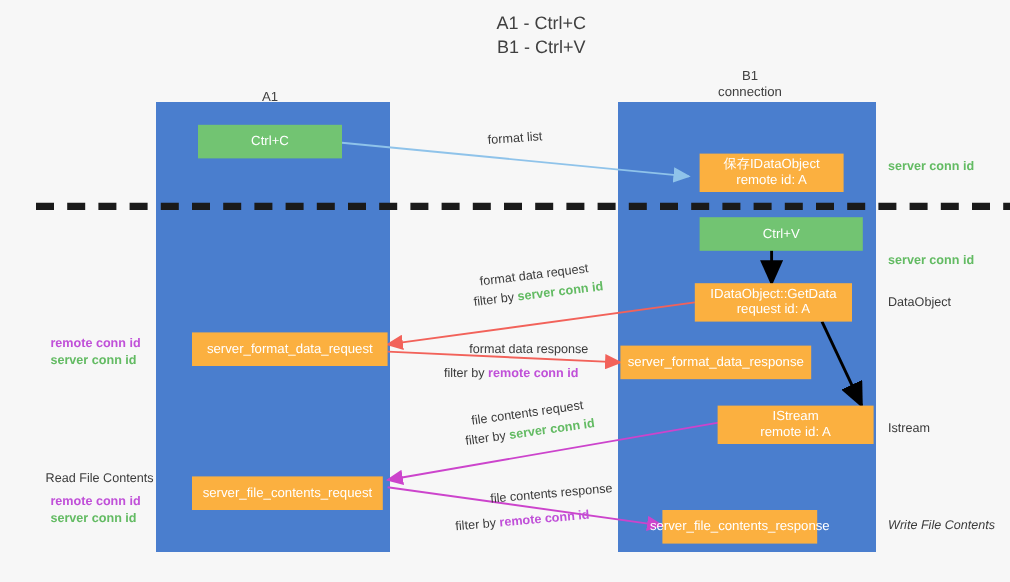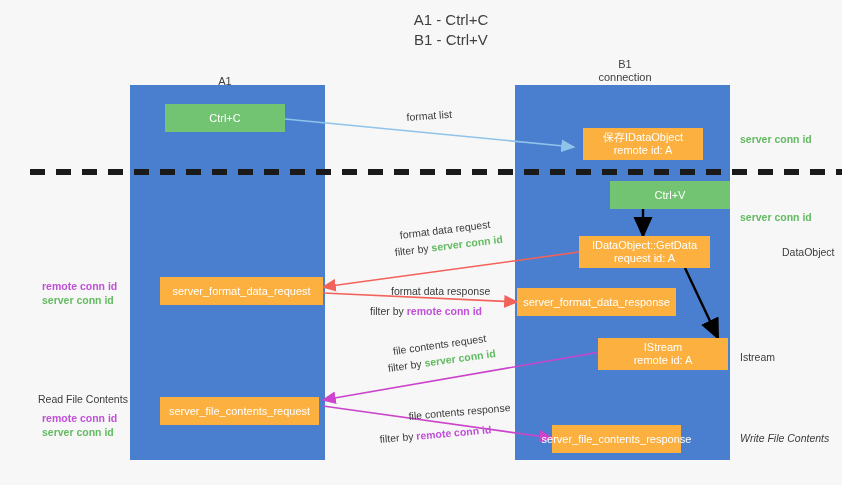--- a/index.html
+++ b/index.html
@@ -133,21 +133,21 @@
     <line x1="570" y1="352" x2="293" y2="400" stroke="#cc44cc" stroke-width="1.6" marker-end="url(#ah-magenta)"></line>
 
     <line x1="293" y1="406" x2="522" y2="438" stroke="#cc44cc" stroke-width="1.6" marker-end="url(#ah-magenta)"></line>
   </svg>
 
   <div class="box green" style="left:135px; top:104px; width:120px; height:28px;">Ctrl+C</div>
 
   <div class="box orange" style="left:553px; top:128px; width:120px; height:32px;">保存IDataObject
 remote id: A</div>
 
-  <div class="box green" style="left:580px; top:181px; width:120px; height:27px;">Ctrl+V</div>
+  <div class="box green" style="left:553px; top:181px; width:136px; height:27px;">Ctrl+V</div>
 
   <div class="box orange" style="left:549px; top:236px; width:131px; height:32px;">IDataObject::GetData
 request id: A</div>
 
   <div class="box orange" style="left:130px; top:277px; width:163px; height:24px;">server_format_data_request</div>
 
   <div class="box orange" style="left:487px; top:288px; width:159px; height:24px;">server_format_data_response</div>
 
   <div class="box orange" style="left:568px; top:338px; width:130px; height:32px;">IStream
 remote id: A</div>
@@ -173,21 +173,21 @@
     <span class="dark-txt">filter by </span><span class="green-txt">server conn id</span>
   </div>
 
   <div class="edge-label rot" style="left:378px; top:409px; transform:rotate(-5deg);">file contents response</div>
   <div class="edge-label rot" style="left:349px; top:432px; transform:rotate(-5deg);">
     <span class="dark-txt">filter by </span><span class="purple-txt">remote conn id</span>
   </div>
 
   <div class="side-label green-txt" style="left:710px; top:132px;">server conn id</div>
   <div class="side-label green-txt" style="left:710px; top:210px;">server conn id</div>
-  <div class="side-label" style="left:752px; top:245px;">DataObject</div>
+  <div class="side-label" style="left:710px; top:245px;">DataObject</div>
   <div class="side-label" style="left:710px; top:350px;">Istream</div>
   <div class="side-label" style="left:710px; top:431px;font-style:italic;">Write File Contents</div>
 
   <div class="side-label purple-txt" style="left:12px; top:279px;">remote conn id</div>
   <div class="side-label green-txt" style="left:12px; top:293px;">server conn id</div>
 
   <div class="side-label" style="left:8px; top:392px;">Read File Contents</div>
   <div class="side-label purple-txt" style="left:12px; top:411px;">remote conn id</div>
   <div class="side-label green-txt" style="left:12px; top:425px;">server conn id</div>
 

